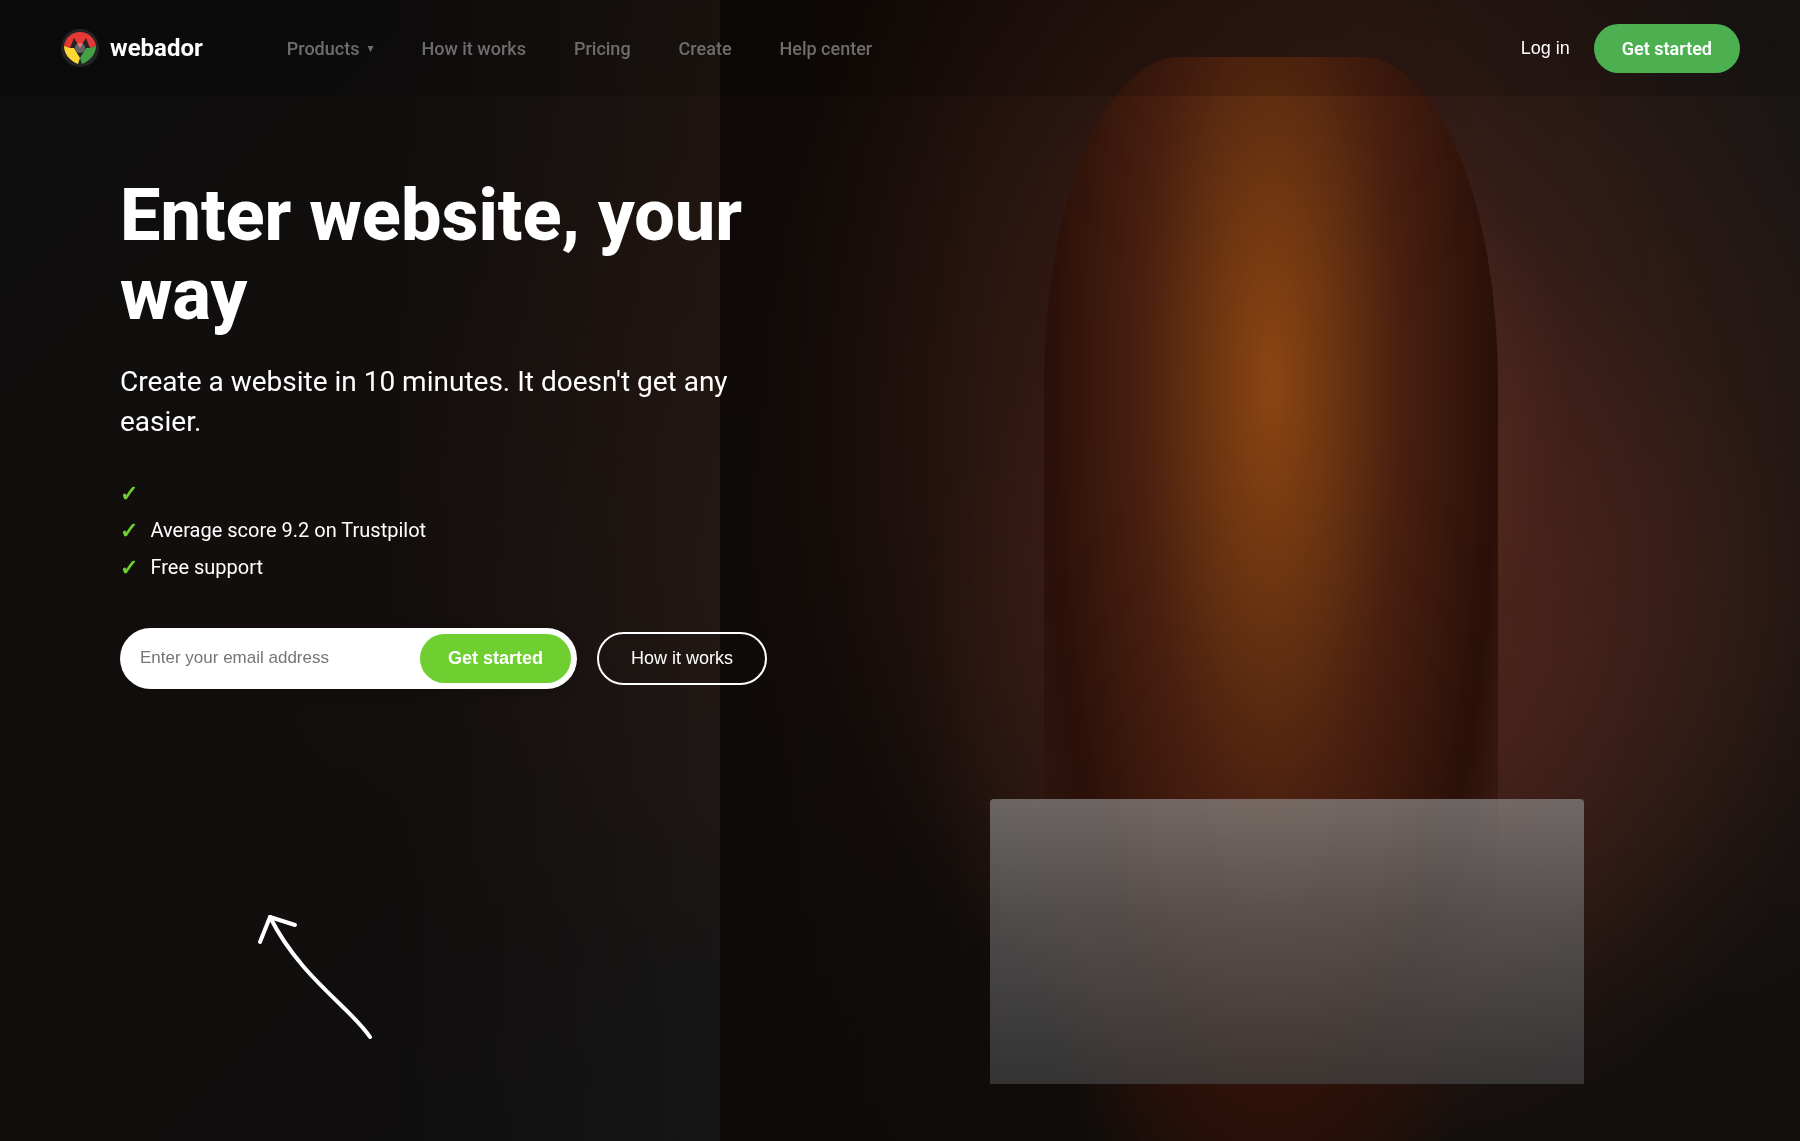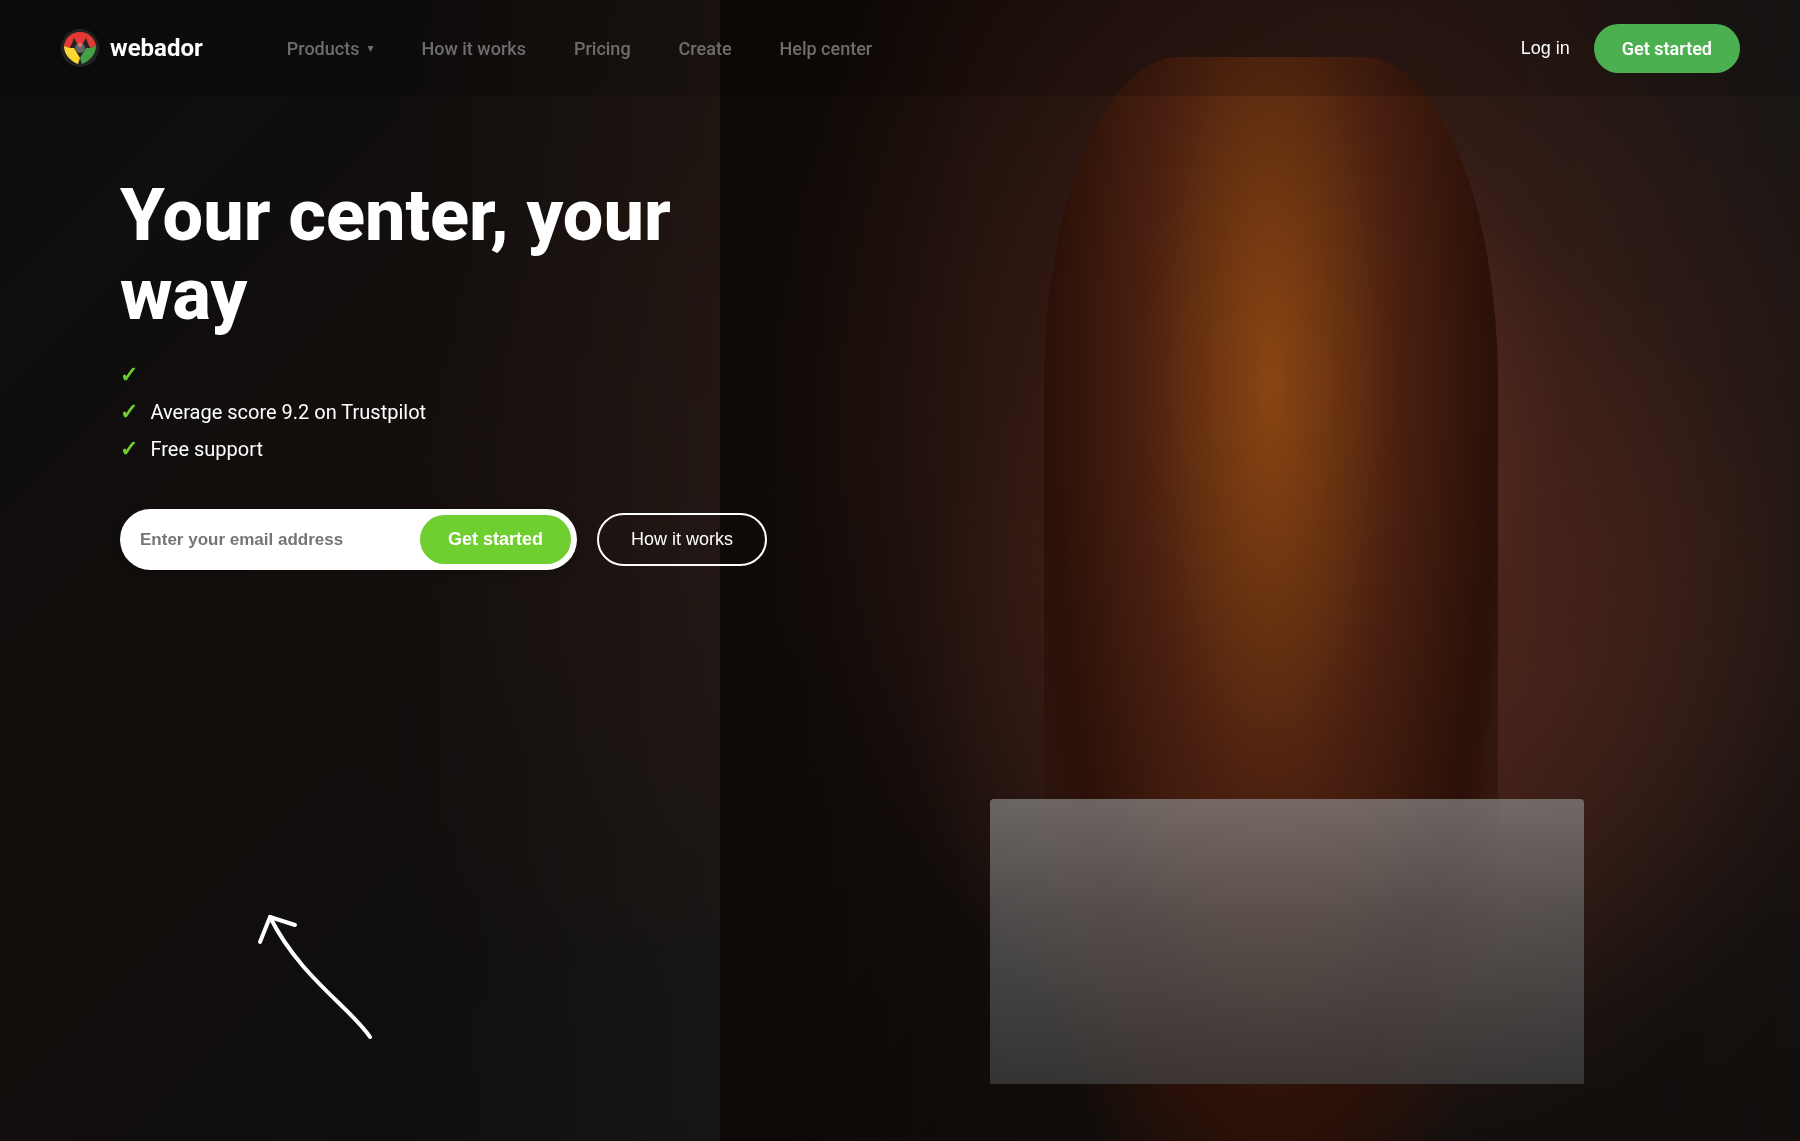--- a/index.html
+++ b/index.html
@@ -205,21 +205,20 @@
       box-shadow: 0 2px 10px rgba(0,0,0,0.2);
     }
 
     .email-input {
       border: none;
       outline: none;
       font-size: 17px;
       color: #888;
       width: 280px;
       background: transparent;
-      font-weight: bold;
     }
 
     .btn-get-started-hero {
       background: #6fcf30;
       color: #fff;
       border: none;
       border-radius: 50px;
       padding: 14px 28px;
       font-size: 18px;
       font-weight: 600;
@@ -319,21 +318,22 @@
     </li>
   </ul>
 
   <div class="nav-right">
     <button class="btn-login">Log in</button>
     <a href="#" class="btn-get-started-nav">Get started</a>
   </div>
 </nav>
 
 <div class="hero-content">
-  <h1 class="hero-title">Your center, your way</h1>
+  <h1 class="hero-title">Enter website, your way</h1>
+  <p class="hero-subtitle">Create a website in 10 minutes. It doesn't get any easier.</p>
 
   <ul class="hero-bullets">
     <li>
       <span class="check-icon">✓</span>
     </li>
     <li>
       <span class="check-icon">✓</span>
       <span>Average score 9.2 on Trustpilot</span>
     </li>
     <li>

